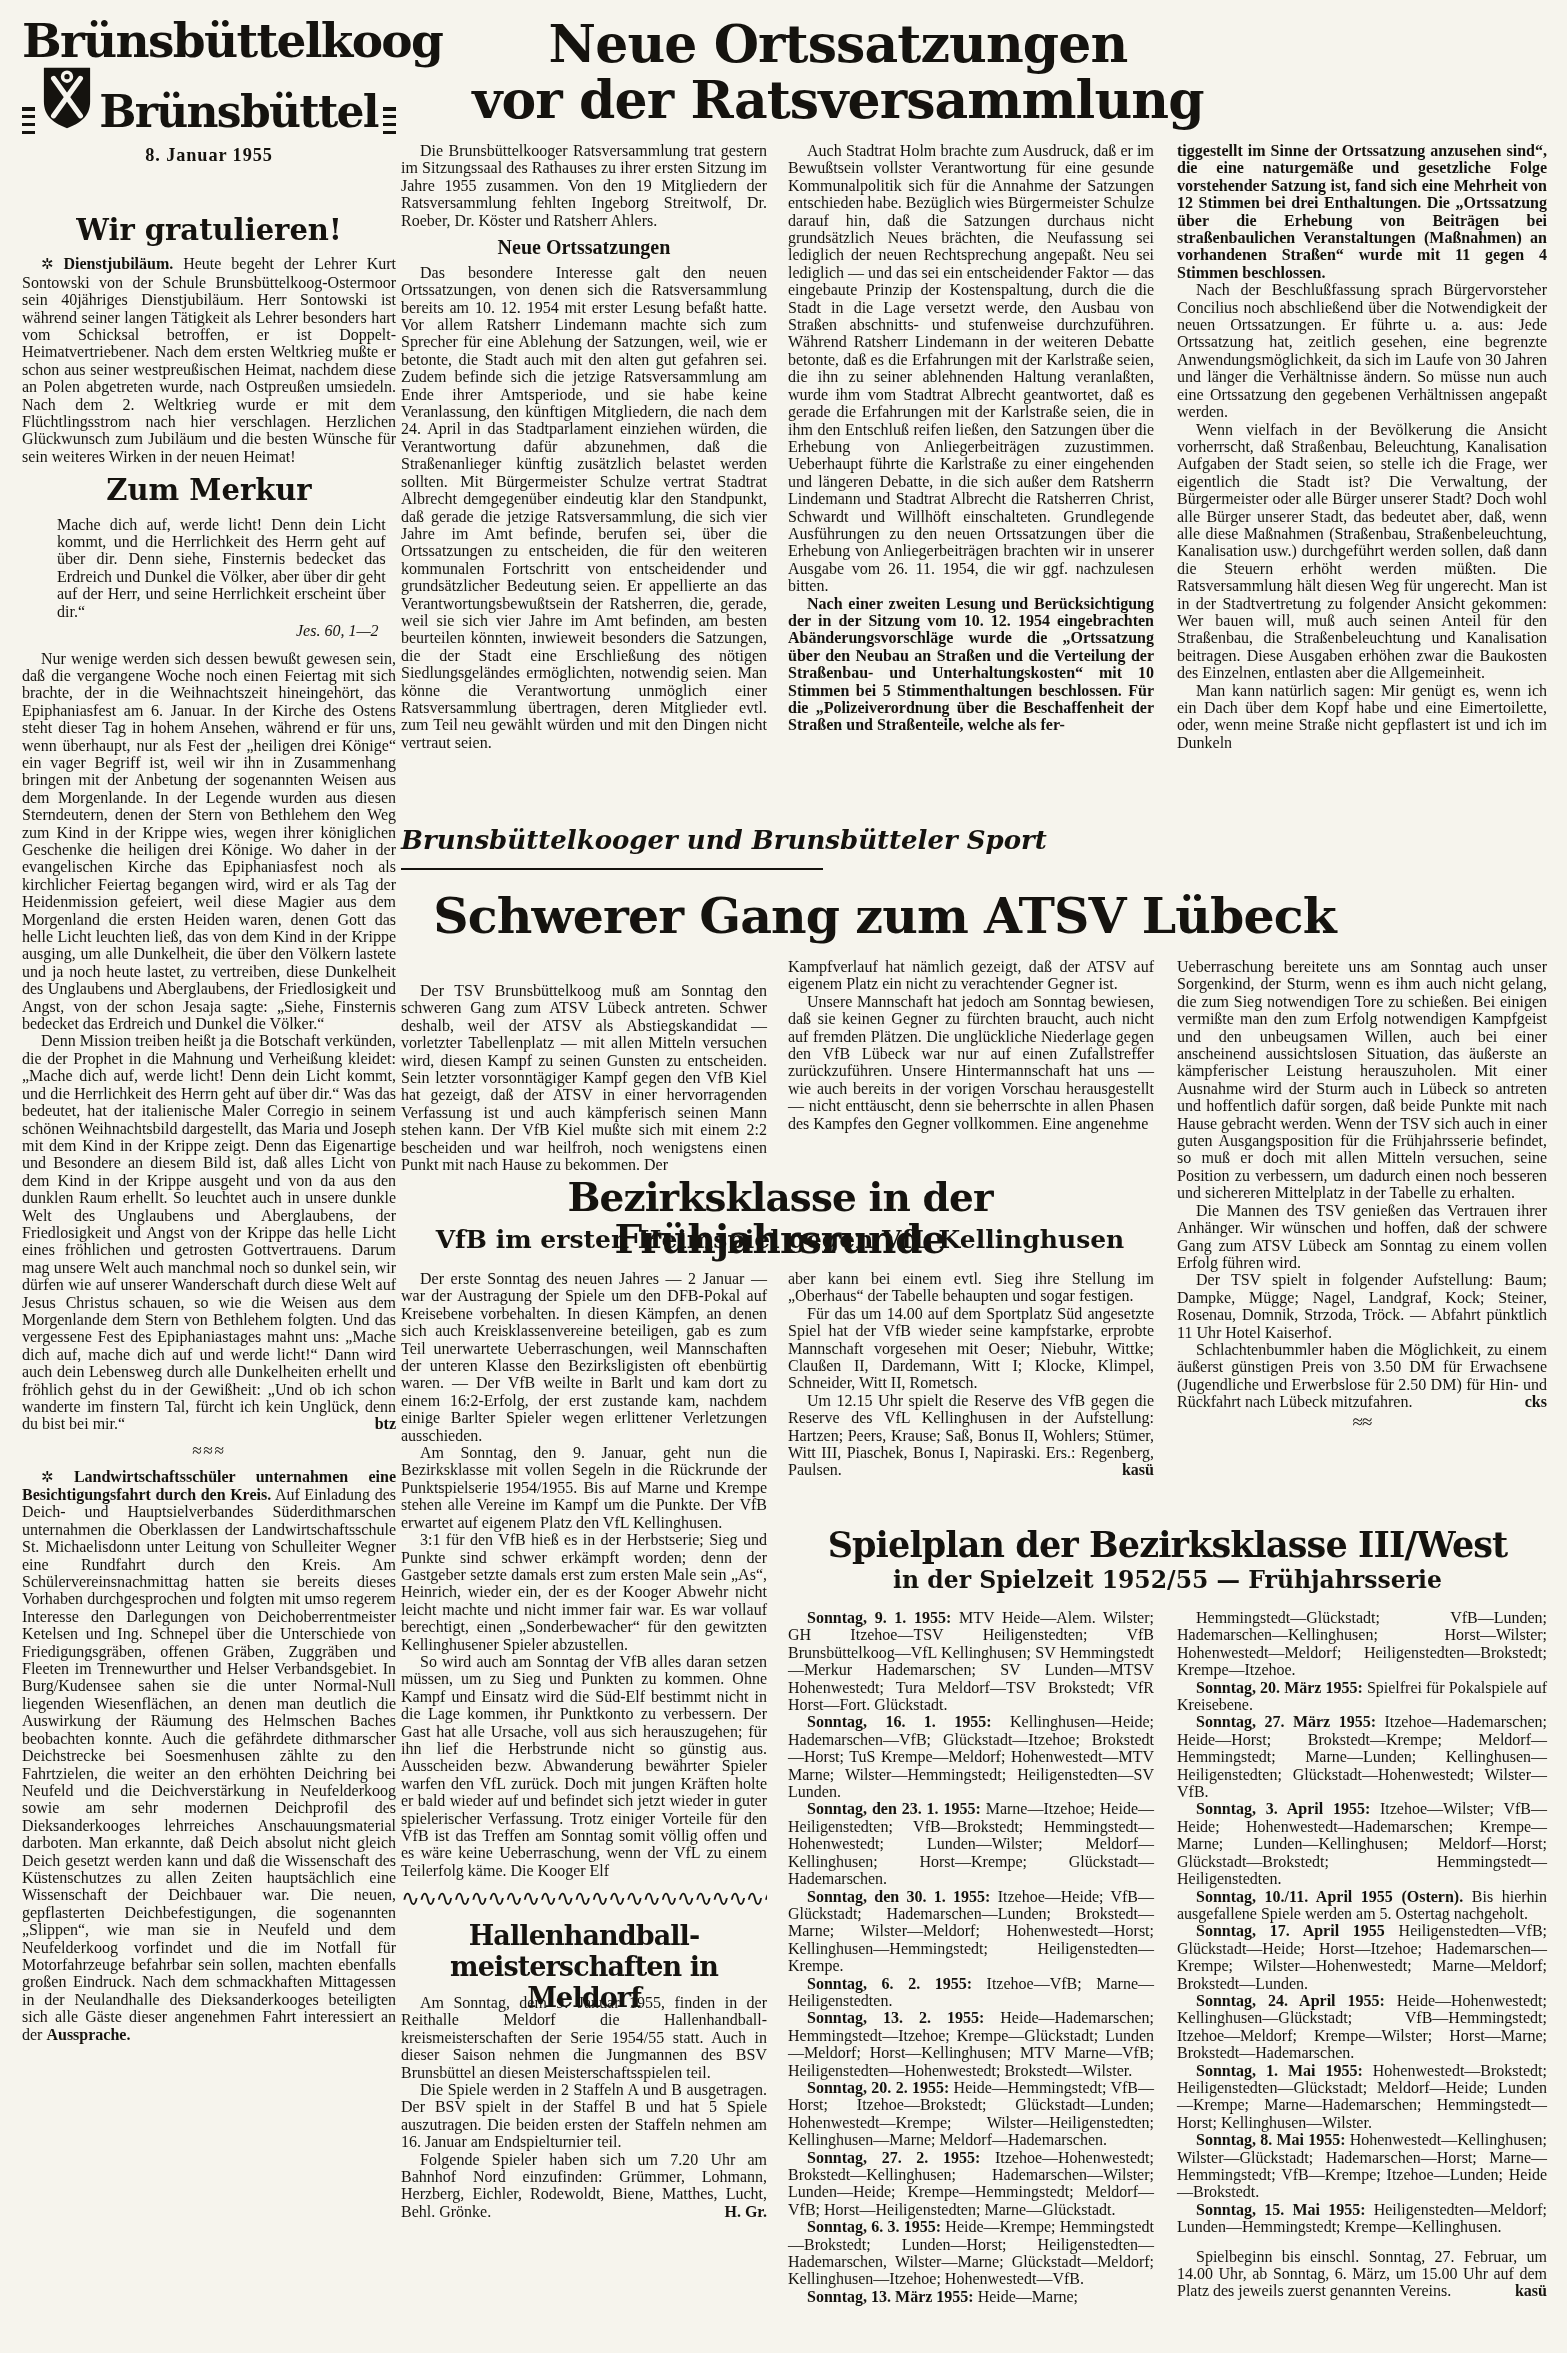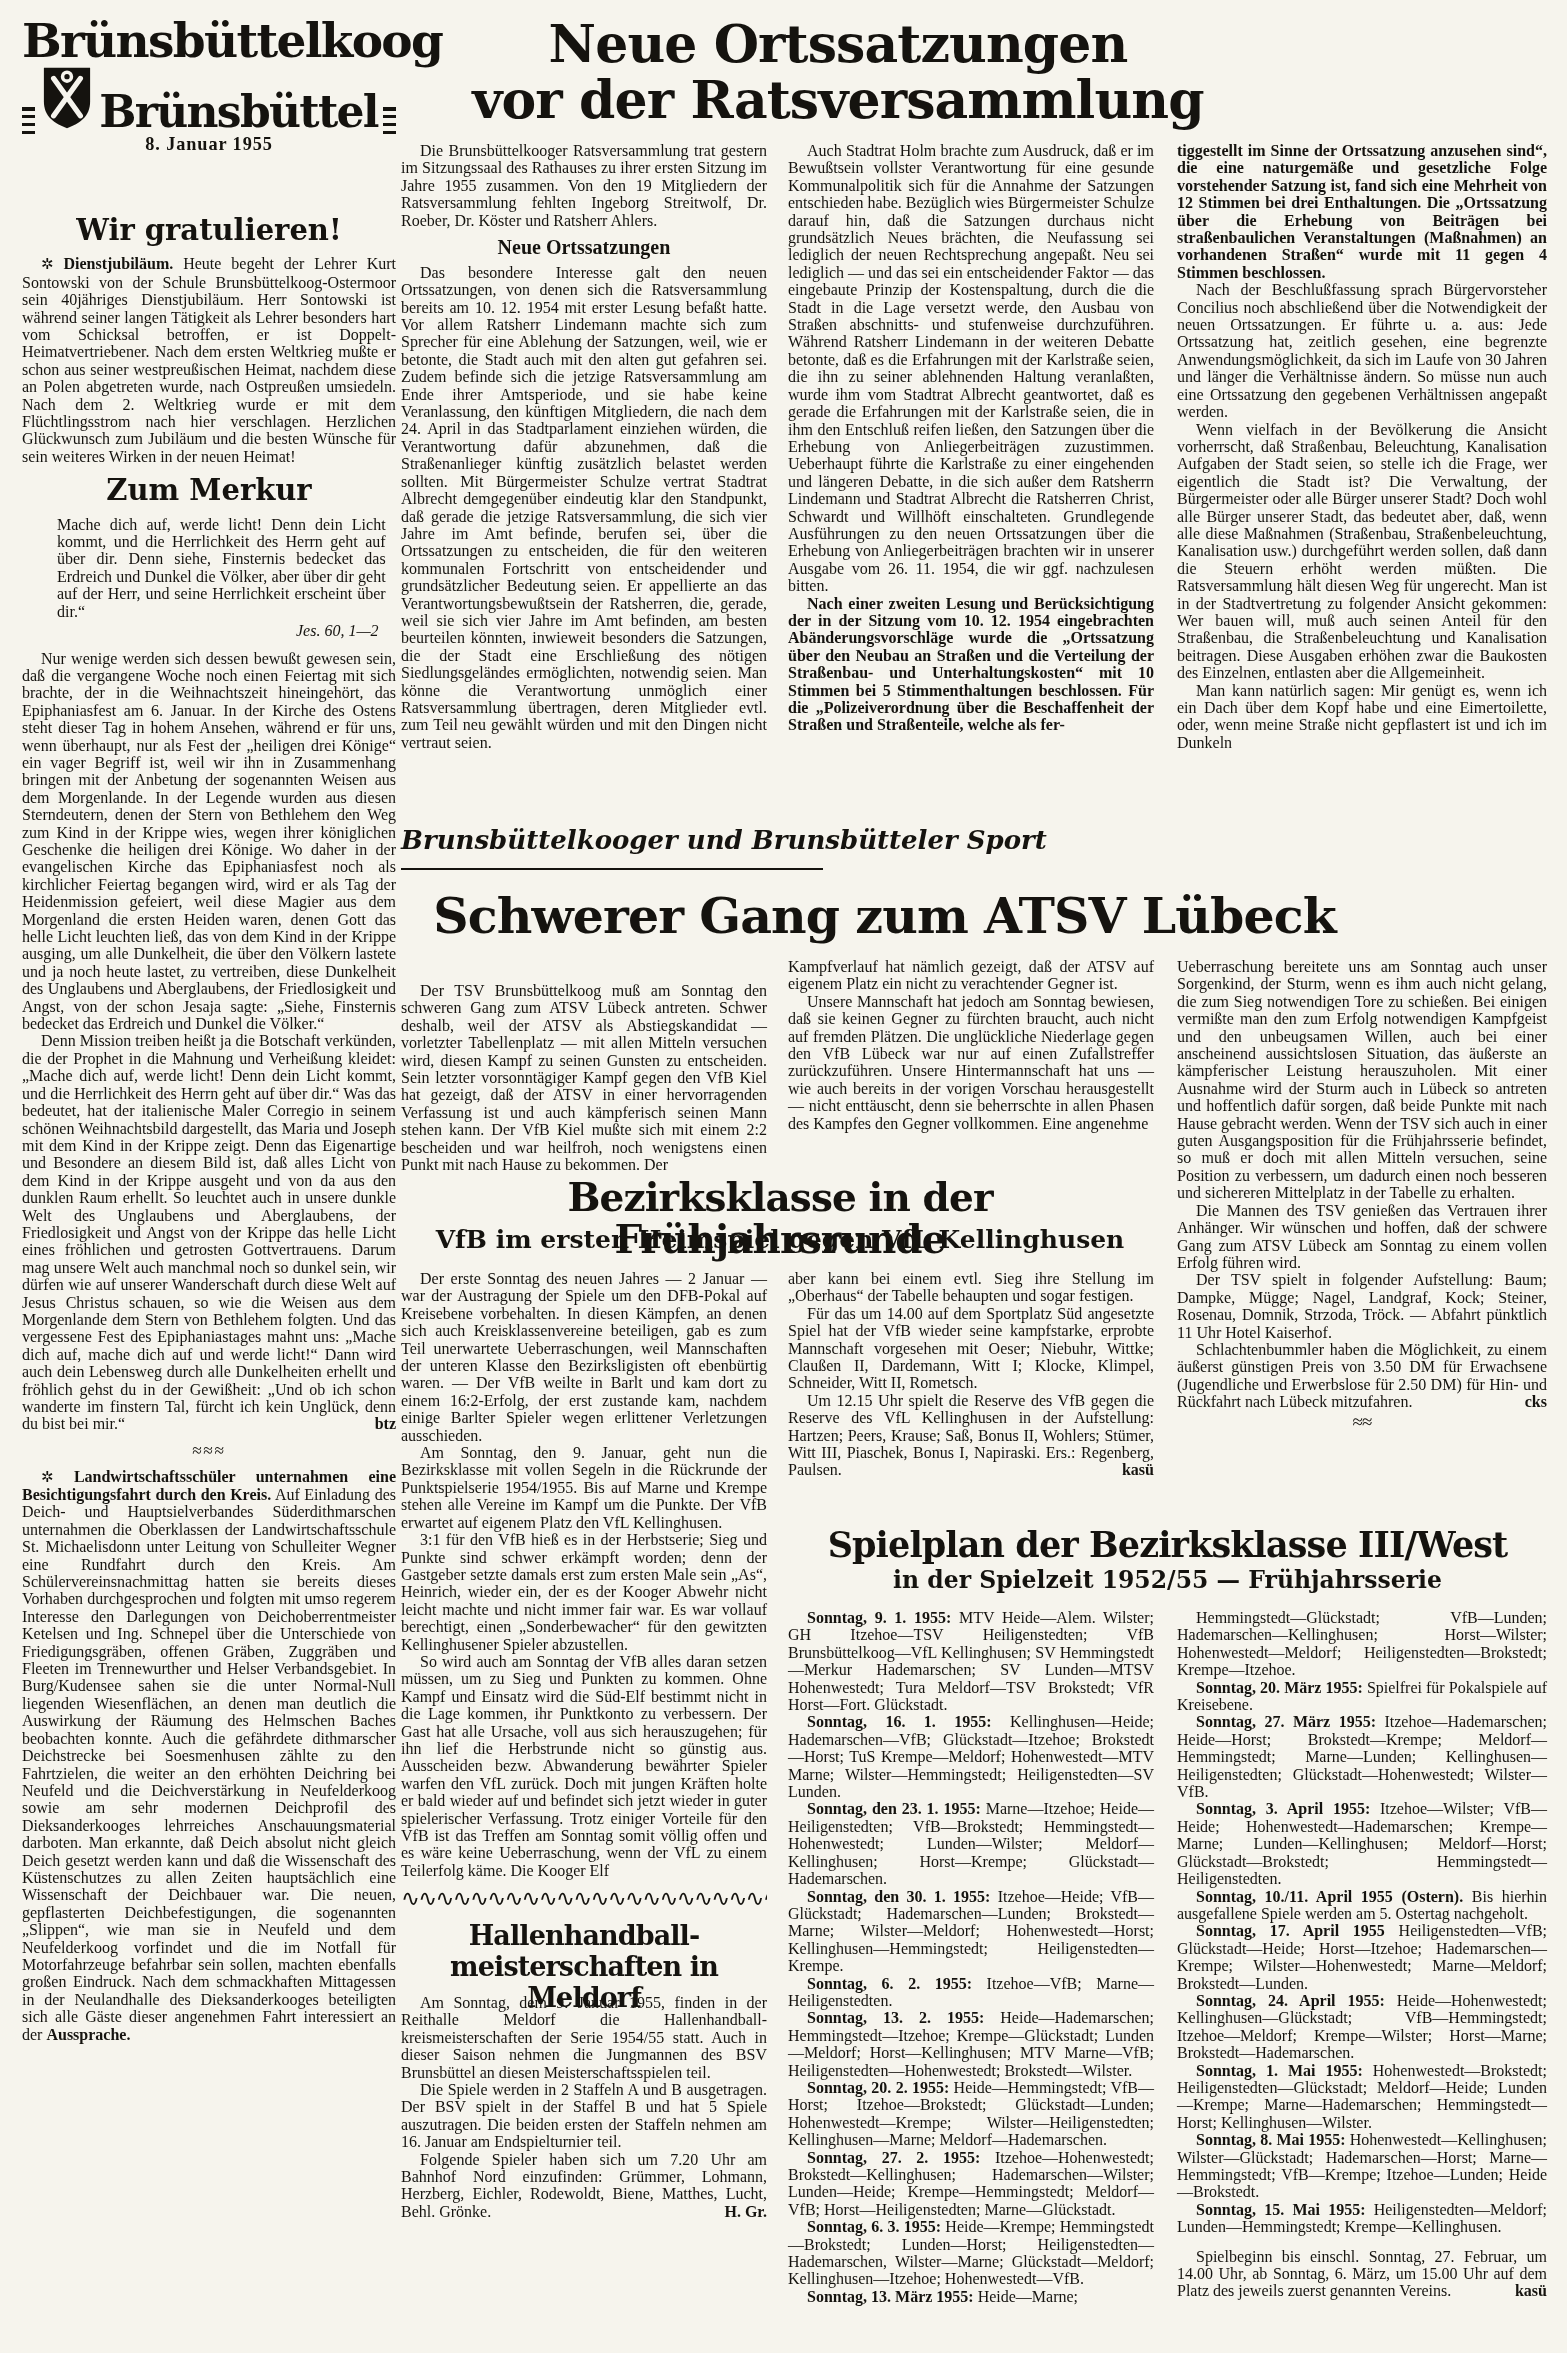--- a/index.html
+++ b/index.html
@@ -10,21 +10,21 @@
   p{margin:0;text-align:justify;text-indent:19px;}
   p.noindent{text-indent:0;}
   .bold{font-weight:bold;}
   .sig{float:right;font-weight:bold;}
   
   #masthead{left:22px;top:15.7px;width:374px;text-align:center;}
   .mast-line1{font-family:"DejaVu Serif",serif;font-weight:900;font-size:47px;line-height:49px;letter-spacing:-1.7px;}
   .mast-row{display:flex;align-items:flex-end;justify-content:center;gap:5.2px;margin-top:1.7px;}
   .mast-stripe{width:49px;height:31px;background:repeating-linear-gradient(0deg,#15130f 0 3.5px,transparent 3.5px 7.8px);}
   .mast-line2{font-family:"DejaVu Serif",serif;font-weight:900;font-size:44px;line-height:45px;letter-spacing:-1.7px;}
-  .dateline{font-weight:bold;font-size:18.3px;margin-top:2px;letter-spacing:0.9px;}
+  .dateline{font-weight:bold;font-size:18.3px;margin-top:13px;letter-spacing:0.9px;}
   
   #leftcol{left:22px;top:205px;width:374px;}
   .small-head{font-family:"DejaVu Serif",serif;font-weight:bold;font-size:29px;line-height:33px;text-align:center;margin:8.7px 0 8.7px;text-indent:0;}
   .quoteblock{margin:0 10.4px 0 35px;text-indent:0;}
   .quoteref{text-align:right;font-style:italic;margin:1.7px 17.4px 10.4px 0;text-indent:0;}
   .mini-divider{text-align:center;letter-spacing:1.7px;font-size:17.4px;margin:8.7px 0;}
   .mini-divider::before{content:"≈≈≈";}
   .star{font-size:15px;}
   
   .headline{font-family:"DejaVu Serif",serif;font-weight:900;text-align:center;letter-spacing:-0.9px;}

